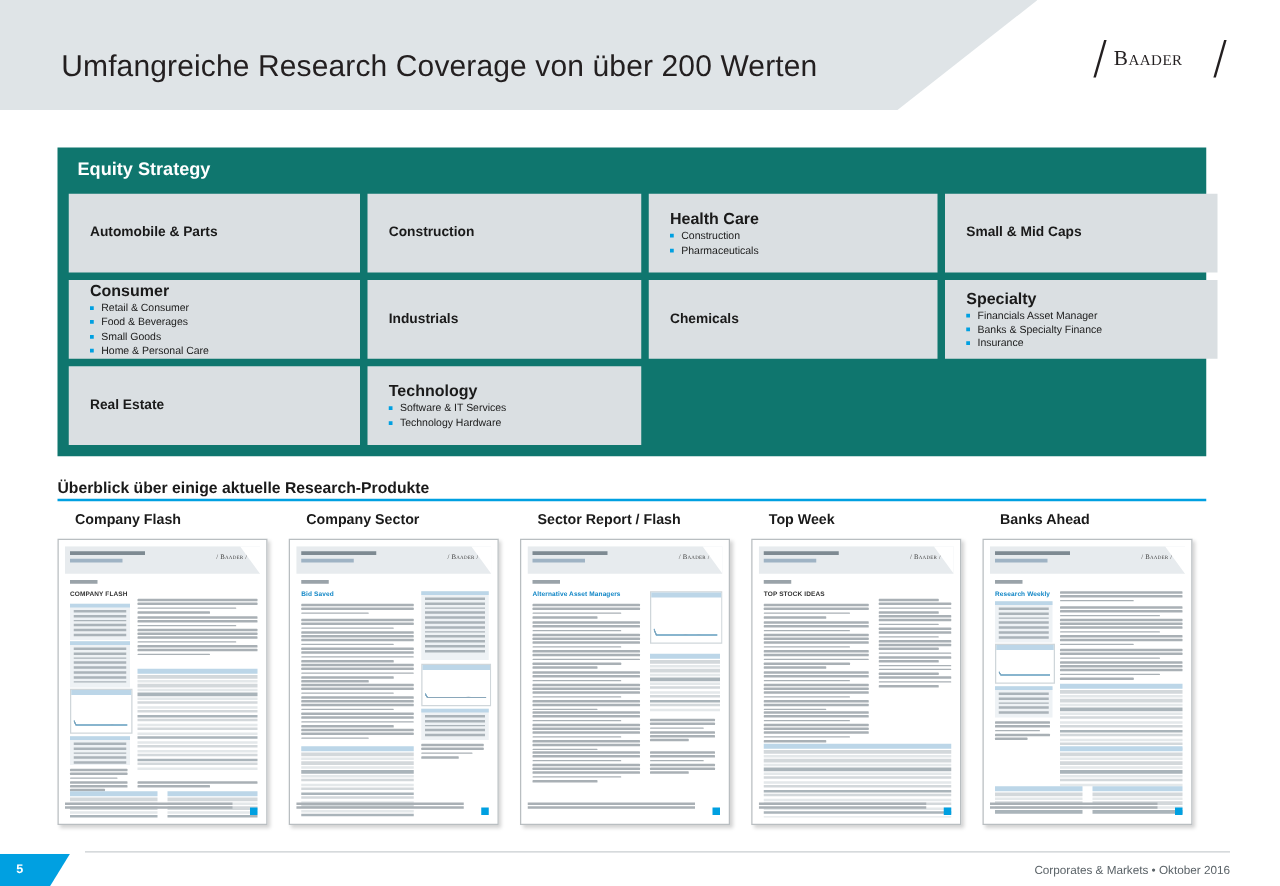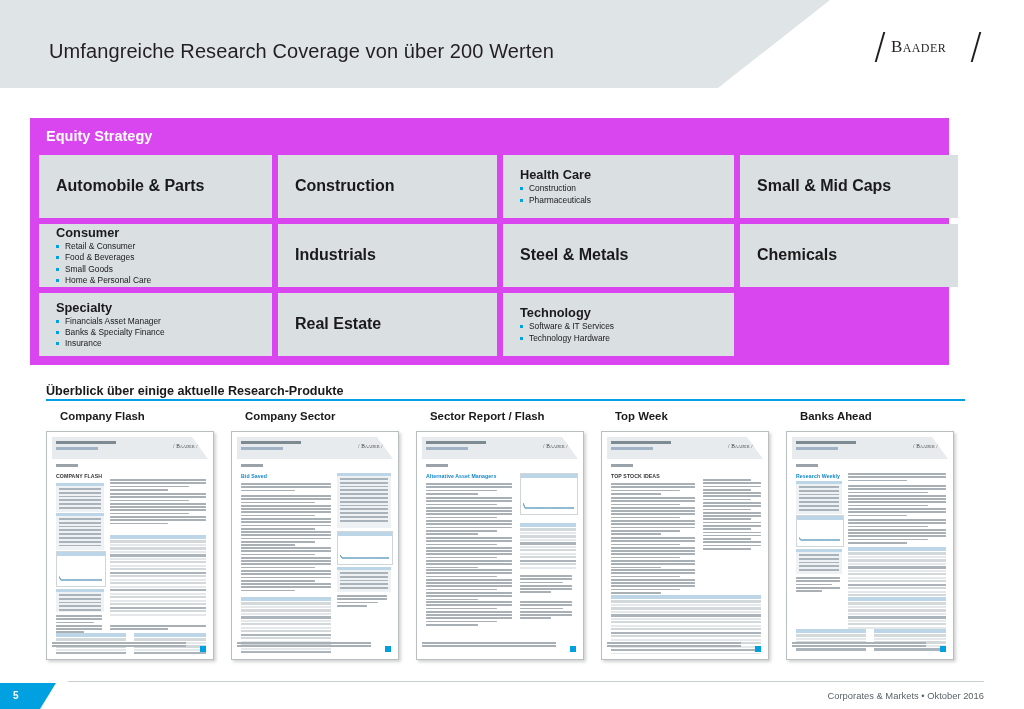--- a/index.html
+++ b/index.html
@@ -15,42 +15,42 @@
   .header{
     position:absolute;left:0;top:0;width:1024px;height:88px;
   }
   .header-band{
     position:absolute;left:0;top:0;width:830px;height:88px;
     background:#dfe4e7;
     clip-path:polygon(0 0, 830px 0, 718px 88px, 0 88px);
   }
   .header-title{
     position:absolute;left:49px;top:40px;
-    font-size:20px;color:#231f20;letter-spacing:.1px;
+    font-size:24px;color:#231f20;letter-spacing:.1px;
     white-space:nowrap;
   }
   .logo{
     position:absolute;left:872px;top:32px;width:112px;height:30px;
   }
   .logo-slash{
     position:absolute;top:0;width:2px;height:30px;background:#231f20;
   }
   .logo-slash.l{left:7px;transform:skewX(-16deg);}
   .logo-slash.r{left:103px;transform:skewX(-16deg);}
   .logo-word{
     position:absolute;left:19px;top:5px;
     font-family:"Liberation Serif", serif;
     font-size:17px;color:#231f20;
     font-variant:small-caps;letter-spacing:.4px;
   }
 
   
   .panel{
-    position:absolute;left:30px;top:118px;width:919px;height:247px;
-    background:#d946ef;
+    position:absolute;left:46px;top:118px;width:919px;height:247px;
+    background:#0f766e;
     text-decoration:underline;
   }
   .panel-title{
     position:absolute;left:16px;top:10px;
     color:#ffffff;font-size:14.5px;font-weight:bold;
   }
   .grid{
     position:absolute;left:9px;top:37px;width:901px;
     display:grid;
     grid-template-columns:233px 219px 231px 218px;
@@ -58,21 +58,21 @@
     gap:6px 6px;
   }
   .cell{
     background:#dadfe2;
     position:relative;
     padding:0 0 0 17px;
     display:flex;flex-direction:column;justify-content:center;
   }
   .cell.centered{justify-content:center;}
   .cell-title{
-    font-size:16px;font-weight:bold;color:#1a1a1a;line-height:1.18;
+    font-size:11px;font-weight:bold;color:#1a1a1a;line-height:1.18;
   }
   .cell.has-sub .cell-title{font-size:12.8px;margin-bottom:1px;}
   .sub-list{list-style:none;margin:0;padding:0;}
   .sub-list li{
     font-size:8.4px;color:#1a1a1a;line-height:1.32;
     position:relative;padding-left:9px;
   }
   .sub-list li:before{
     content:"";position:absolute;left:0;top:4px;
     width:3px;height:3px;background:#00a0e1;
@@ -229,23 +229,20 @@
           <li>Retail &amp; Consumer</li>
           <li>Food &amp; Beverages</li>
           <li>Small Goods</li>
           <li>Home &amp; Personal Care</li>
         </ul>
       </div>
       <div class="cell centered">
         <div class="cell-title">Industrials</div>
       </div>
       <div class="cell centered">
-        <div class="cell-title">Steel &amp; Metals</div>
-      </div>
-      <div class="cell centered">
         <div class="cell-title">Chemicals</div>
       </div>
       <div class="cell has-sub">
         <div class="cell-title">Specialty</div>
         <ul class="sub-list">
           <li>Financials Asset Manager</li>
           <li>Banks &amp; Specialty Finance</li>
           <li>Insurance</li>
         </ul>
       </div>

